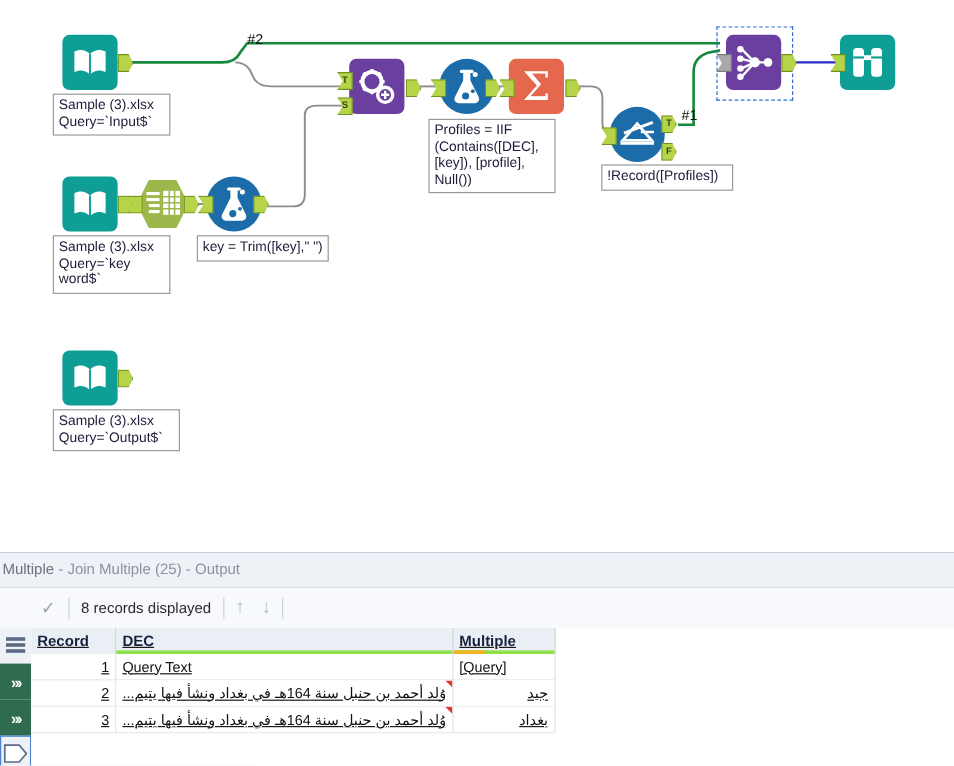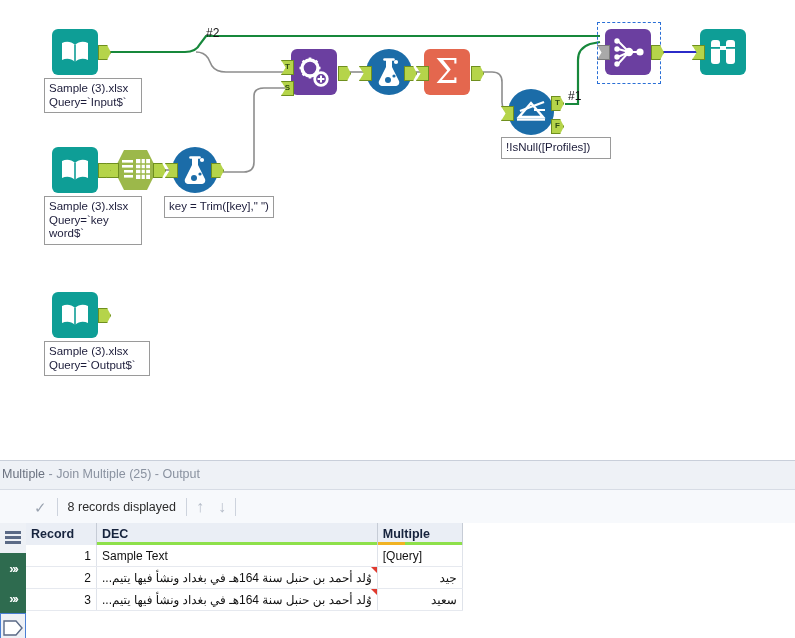--- a/index.html
+++ b/index.html
@@ -110,21 +110,21 @@
   }
   .rail-btn.green{background:#2e6b4f;}
   .rail-chev{color:#ffffff;font-size:13px;letter-spacing:-2px;font-weight:bold;}
 
   
   #grid{
     position:absolute;left:26px;top:62px;width:769px;height:116px;
     background:#ffffff;
     overflow:hidden;
   }
-  table.gridtable{border-collapse:collapse;table-layout:fixed;}
+  table.gridtable{border-collapse:collapse;table-layout:fixed;text-decoration:underline;}
   table.gridtable th{
     background:#eaeef5;
     border-right:1px solid #c6ccd6;
     border-bottom:none;
     font-size:12.5px;font-weight:bold;color:#16233d;
     text-align:left;padding:2px 5px;height:18px;
     position:relative;
   }
   table.gridtable th .qualbar{
     position:absolute;left:0;bottom:0;height:3px;width:100%;
@@ -224,20 +224,24 @@
         <path d="M11 3 L11 10 L4 24 C3 27, 5 29, 8 29 L20 29 C23 29, 25 27, 24 24 L17 10 L17 3 Z" fill="#ffffff"></path>
         <path d="M9.5 2.5 L18.5 2.5" stroke="#ffffff" stroke-width="2.6" stroke-linecap="round"></path>
         <circle cx="13" cy="23" r="3" fill="#1b6ca8"></circle>
         <circle cx="19" cy="19" r="1.6" fill="#1b6ca8"></circle>
         <circle cx="21" cy="5" r="2.1" fill="#ffffff"></circle>
       </svg>
     </div>
   </div>
   <div class="nub in" style="left:359px;top:66px;"></div>
   <div class="nub out" style="left:404px;top:66px;"></div>
+  <div class="anno" style="left:357px;top:99px;width:96px;">Profiles = IIF
+(Contains([DEC],
+[key]), [profile],
+Null())</div>
 
   <div class="tool" style="left:424px;top:49px;">
     <div class="glyph" style="background:#e4674e;">
       <svg width="34" height="34" viewBox="0 0 34 34" aria-hidden="true">
         <text x="17" y="28" text-anchor="middle" font-family="DejaVu Serif, serif" font-size="33" fill="#ffffff">Σ</text>
       </svg>
     </div>
   </div>
   <div class="nub in" style="left:416px;top:66px;"></div>
   <div class="nub out" style="left:471px;top:66px;"></div>
@@ -253,21 +257,21 @@
     </div>
   </div>
   <div class="nub in" style="left:501px;top:106px;"></div>
   <div class="nub out" style="left:551px;top:96px;">
       <span class="lbl">T</span>
     </div>
   <div class="nub out" style="left:551px;top:119px;">
       <span class="lbl">F</span>
     </div>
   <div class="wirelabel" style="left:568px;top:89px;">#1</div>
-  <div class="anno" style="left:501px;top:137px;width:100px;">!IsNull([Profiles])</div>
+  <div class="anno" style="left:501px;top:137px;width:100px;">!Record([Profiles])</div>
 
   <div class="sel-box" style="left:597px;top:22px;width:62px;height:60px;"></div>
   <div class="tool" style="left:605px;top:29px;">
     <div class="glyph" style="background:#6b3fa0;">
       <svg width="34" height="32" viewBox="0 0 34 32" aria-hidden="true">
         <g stroke="#ffffff" stroke-width="2" fill="none">
           <path d="M7 5 L18 16 M7 13 L18 16 M7 21 L18 16 M7 28 L18 16 M18 16 L28 16"></path>
         </g>
         <circle cx="6" cy="5" r="2.7" fill="#ffffff"></circle>
         <circle cx="6" cy="13" r="2.7" fill="#ffffff"></circle>
@@ -408,36 +412,36 @@
             <span>Multiple</span>
             <span class="qualbar">
               <span class="warn" style="width:33%;"></span>
             </span>
           </th>
         </tr>
       </thead>
       <tbody>
         <tr>
           <td class="num">1</td>
-          <td>Sample Text</td>
+          <td>Query Text</td>
           <td class="nullcell">[Query]</td>
         </tr>
         <tr>
           <td class="num">2</td>
           <td class="rtl">
             <span>وُلد أحمد بن حنبل سنة 164هـ في بغداد ونشأ فيها يتيم...</span>
             <span class="redflag"></span>
           </td>
           <td class="rtl">جيد</td>
         </tr>
         <tr>
           <td class="num">3</td>
           <td class="rtl">
             <span>وُلد أحمد بن حنبل سنة 164هـ في بغداد ونشأ فيها يتيم...</span>
             <span class="redflag"></span>
           </td>
-          <td class="rtl">سعيد</td>
+          <td class="rtl">بغداد</td>
         </tr>
       </tbody>
     </table>
   </div>
 
 </div>
 
 </body></html>

